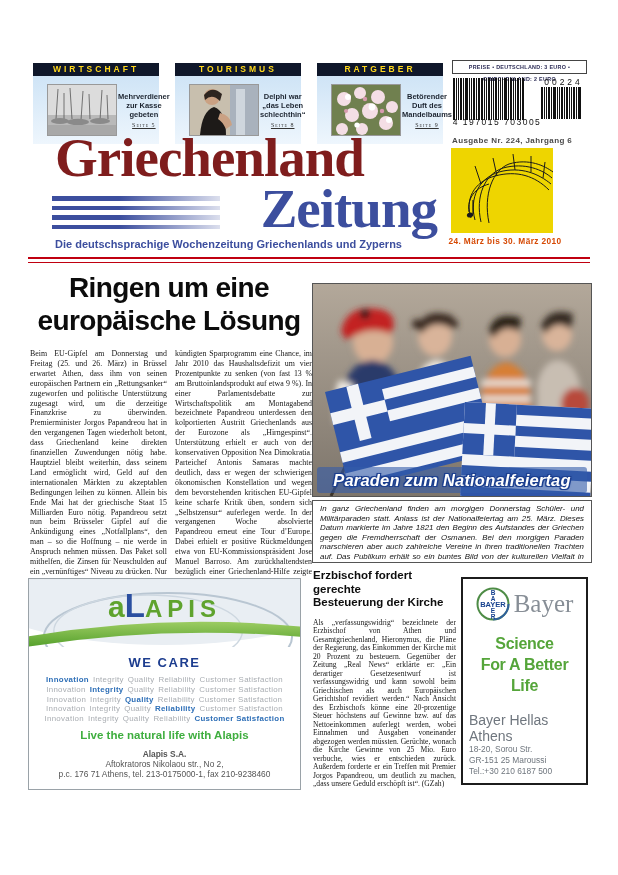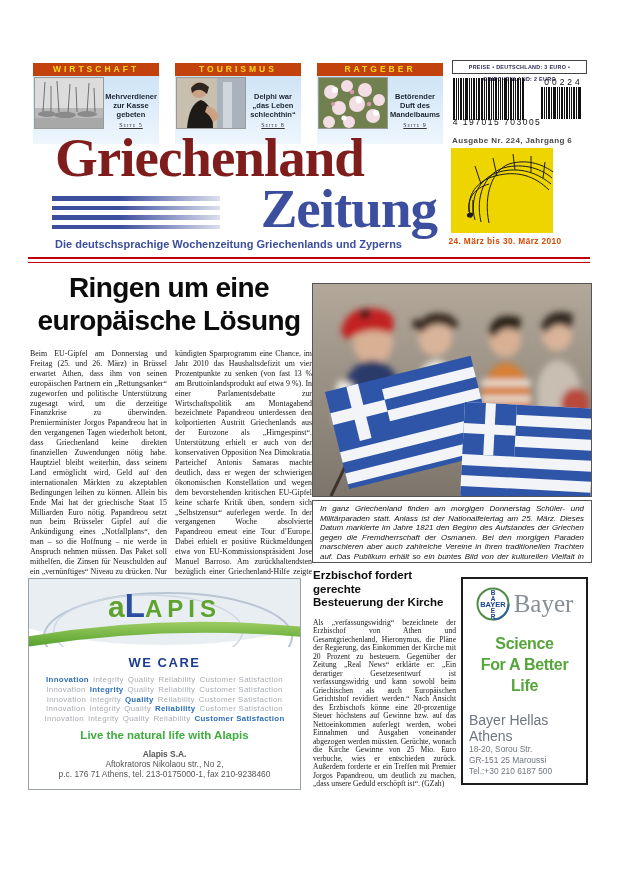--- a/index.html
+++ b/index.html
@@ -2,23 +2,23 @@
 <html lang="de"><head>
 <meta charset="utf-8">
 <style>
   html,body{margin:0;padding:0;background:#fff;}
   .page{position:relative;width:618px;height:875px;margin:0 auto;background:#fff;
         font-family:"Liberation Sans",sans-serif;overflow:hidden;}
 
   
   .teaser{position:absolute;top:63px;width:126px;height:69px;}
   .teaser.t0{left:33px}.teaser.t1{left:175px}.teaser.t2{left:317px}
-  .teaser-head{height:13px;background:#c2410c;color:#ffd71c;font-weight:bold;font-size:8.5px;
+  .teaser-head{height:13px;background:#0f172a;color:#ffd71c;font-weight:bold;font-size:8.5px;
                letter-spacing:3px;text-align:center;line-height:13px;}
-  .teaser-body{height:68px;background:linear-gradient(180deg,#cfe4f6,#eef6fd);display:flex;padding:1px;box-sizing:border-box;}
+  .teaser-body{height:68px;background:linear-gradient(180deg,#cfe4f6,#eef6fd);display:flex;padding:14px;box-sizing:border-box;align-items:center;}
   .teaser-img{width:68px;height:50px;flex:0 0 68px;border:1px solid #999;background:#ccc;}
   .teaser-text{flex:1;display:flex;flex-direction:column;justify-content:center;align-items:center;padding:1px 1px;}
   .teaser-headline{font-size:7.5px;font-weight:bold;color:#1c2430;text-align:center;line-height:9px;}
   .teaser-page{margin-top:3px;font-family:"Liberation Serif",serif;font-variant:small-caps;
                font-size:6px;color:#333;text-decoration:underline;letter-spacing:1px;}
 
   
   .price-box{position:absolute;left:452px;top:60px;width:133px;height:12px;border:1px solid #444;
              font-size:5.4px;font-weight:bold;color:#2b2b55;text-align:center;line-height:12px;letter-spacing:.3px;}
   .barcode-block{position:absolute;left:453px;top:77px;width:133px;height:52px;}
@@ -345,20 +345,23 @@
             <rect x="52" y="42" width="78" height="10"></rect>
           <rect x="0" y="63" width="130" height="10"></rect>
             <rect x="0" y="84" width="130" height="10"></rect>
         </g>
         <g fill="#f2f4f8">
             <rect x="21" y="0" width="10" height="52"></rect>
             <rect x="0" y="21" width="52" height="10"></rect>
           </g>
       </g>
     </svg>
+    <div class="overlay-band">
+      <span class="overlay-title">Paraden zum Nationalfeiertag</span>
+    </div>
   </div>
   <div class="caption-box">In ganz Griechenland finden am morgigen Donnerstag Schüler- und Militärparaden statt. Anlass ist der Nationalfeiertag am 25. März. Dieses Datum markierte im Jahre 1821 den Beginn des Aufstandes der Griechen gegen die Fremdherrschaft der Osmanen. Bei den morgigen Paraden marschieren aber auch zahlreiche Vereine in ihren traditionellen Trachten auf. Das Publikum erhält so ein buntes Bild von der kulturellen Vielfalt in der griechischen Gesellschaft: von Kreta bis Makedonien, von den Pontus-Griechen bis nach Kerkyra. (GZ, Foto: ek)</div>
 
   <div class="alapis-ad">
     <svg class="al-swoosh" viewBox="0 0 273 68" preserveAspectRatio="none">
       <defs>
           <linearGradient id="alg" x1="0" y1="0" x2="0" y2="1">
         <stop offset="0" stop-color="#9ccc62"></stop>
             <stop offset="1" stop-color="#55a02c"></stop>
           </linearGradient>

